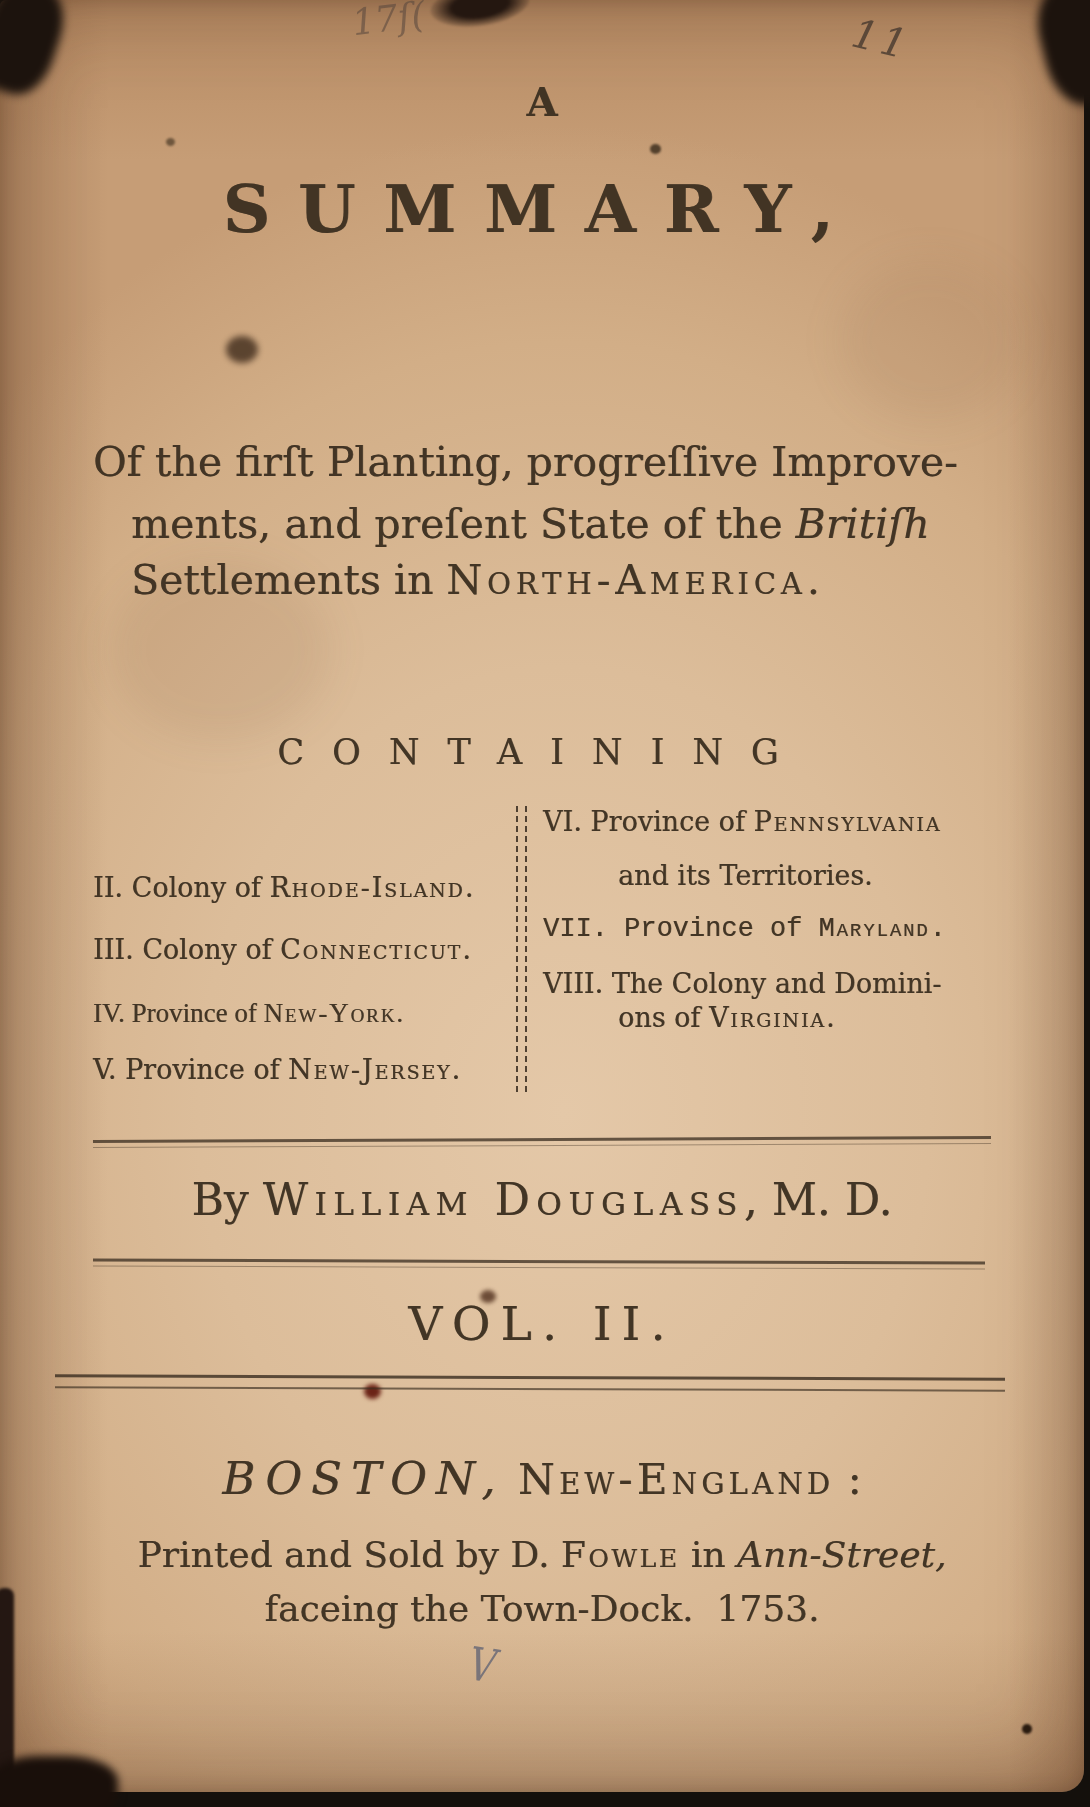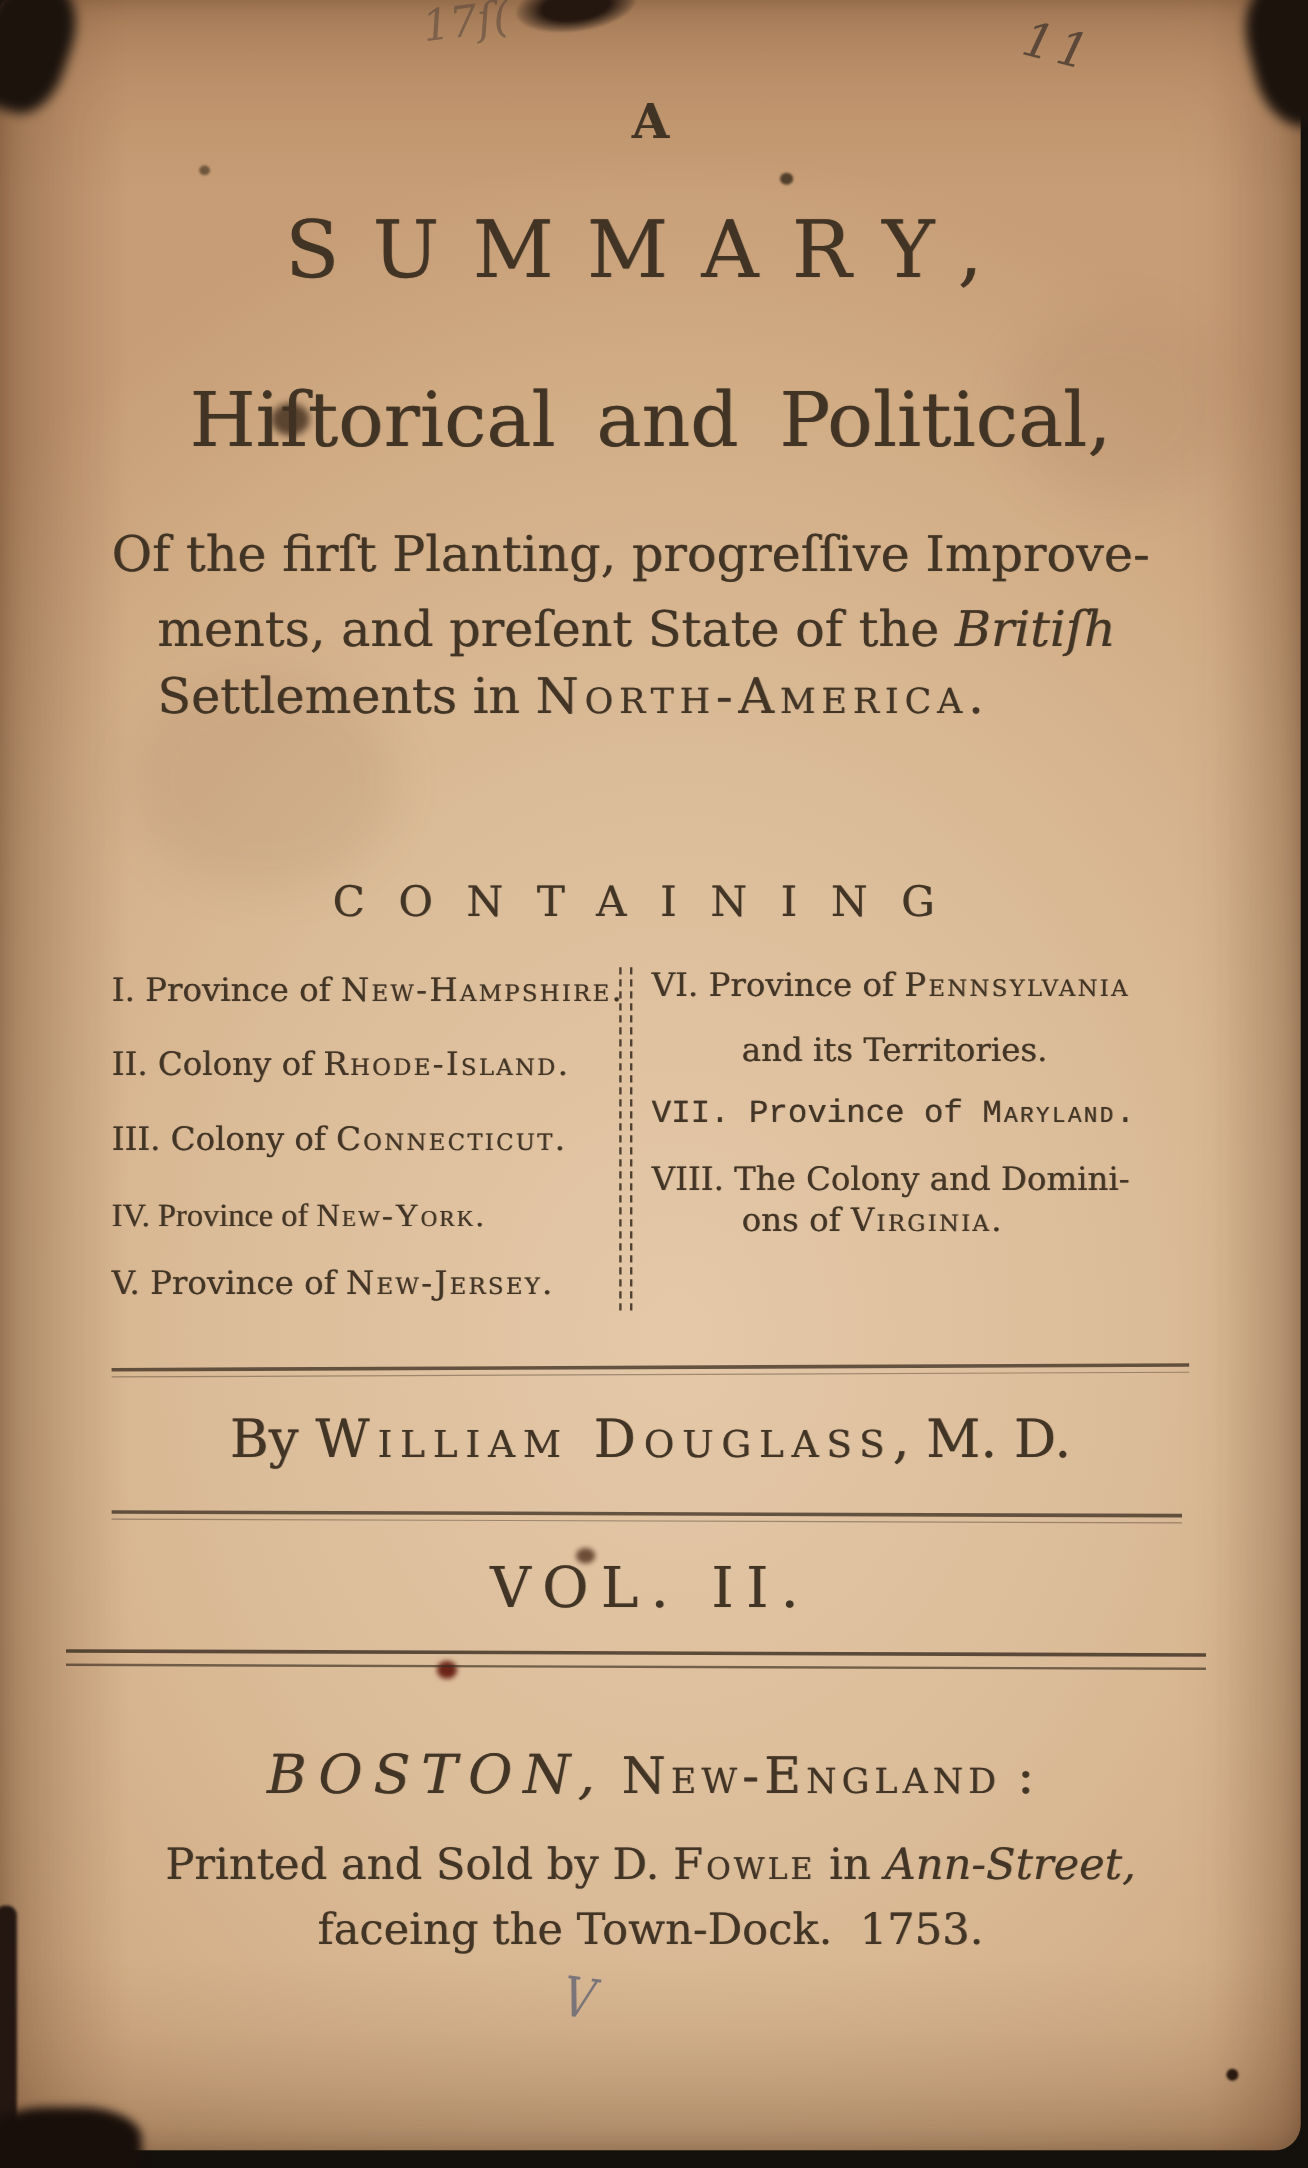--- a/index.html
+++ b/index.html
@@ -14,21 +14,21 @@
            linear-gradient(0deg, rgba(110,70,40,.22), rgba(0,0,0,0) 9%),
            radial-gradient(ellipse 75% 55% at 52% 62%, #e4c8a8 0%, #dcbd9a 45%, #d2ae87 78%, #c69d76 100%);
          box-shadow: inset 0 0 90px rgba(70,40,20,.38), inset 0 0 18px rgba(60,30,15,.25);}
   .ink{color:rgba(62,49,34,.93);text-shadow:.5px 0 .6px rgba(62,49,34,.65);}
   .line{position:absolute;white-space:pre;}
   .ctr{left:0;width:1084px;text-align:center;}
   .sc{font-variant:small-caps;letter-spacing:.07em;}
   .sc-wide{font-variant:small-caps;letter-spacing:.12em;}
   .it{font-style:italic;}
   .article{top:78px;font-size:40px;font-weight:bold;}
-  .title-main{top:170px;font-size:66px;font-weight:normal;letter-spacing:.42em;}
+  .title-main{top:170px;font-size:66px;font-weight:bold;letter-spacing:.42em;}
   .title-sub{top:314px;font-size:63px;word-spacing:14px;}
   .desc{font-size:41px;}
   .d1{top:438px;left:93px;}
   .d2{top:500px;left:131px;}
   .d3{top:556px;left:131px;}
   .containing{top:732px;font-size:35px;letter-spacing:.8em;}
   .item{font-size:27px;}
   .divider{position:absolute;left:516px;top:806px;height:286px;width:7px;
            border-left:2px dashed rgba(55,42,30,.85);border-right:2px dashed rgba(55,42,30,.85);}
   .rule{position:absolute;background:none;}
@@ -70,29 +70,27 @@
   <div class="stain" style="left:1022px;top:1724px;width:10px;height:10px;background:#2a1b10;filter:blur(1px);"></div>
   <div class="stain" style="left:110px;top:560px;width:220px;height:180px;background:rgba(125,88,55,.10);filter:blur(18px);"></div>
   <div class="stain" style="left:840px;top:260px;width:180px;height:160px;background:rgba(140,100,65,.10);filter:blur(18px);"></div>
   <div class="stain" style="left:480px;top:1290px;width:16px;height:13px;background:#502f1d;filter:blur(2px);opacity:.8;"></div>
 
   <div class="hand hand-tc">17ſ(</div>
   <div class="hand hand-tr">11</div>
 
   <div class="line ctr ink article">A</div>
   <div class="line ctr ink title-main">SUMMARY,</div>
-  <div class="line ctr ink title-sub">Hiſtorical and Political,</div>
 
   <div class="line ink desc d1">Of the firſt Planting, progreſſive Improve-</div>
   <div class="line ink desc d2"><span>ments, and preſent State of the </span><span class="it">Britiſh</span></div>
   <div class="line ink desc d3"><span>Settlements in </span><span class="sc-wide">North-America.</span></div>
 
   <div class="line ctr ink containing">CONTAINING</div>
 
-  <div class="line ink item" style="left:93px;top:810px;"><span>I.</span><span> Province of </span><span class="sc">New-Hampshire.</span></div>
   <div class="line ink item" style="left:93px;top:872px;"><span>II.</span><span> Colony of </span><span class="sc">Rhode-Island.</span></div>
   <div class="line ink item" style="left:93px;top:934px;"><span>III.</span><span> Colony of </span><span class="sc">Connecticut.</span></div>
   <div class="line ink item" style="left:93px;top:998px;font-family:Liberation Serif, serif;"><span>IV.</span><span> Province of </span><span class="sc">New-York.</span></div>
   <div class="line ink item" style="left:93px;top:1054px;"><span>V.</span><span> Province of </span><span class="sc">New-Jersey.</span></div>
 
   <div class="divider"></div>
 
   <div class="line ink item" style="left:543px;top:806px;"><span>VI.</span><span> Province of </span><span class="sc">Pennsylvania</span></div>
   <div class="line ink item" style="left:618px;top:860px;"><span>and its Territories.</span></div>
   <div class="line ink item" style="left:543px;top:914px;font-family:Liberation Mono, monospace;"><span>VII.</span><span> Province of </span><span class="sc">Maryland.</span></div>

